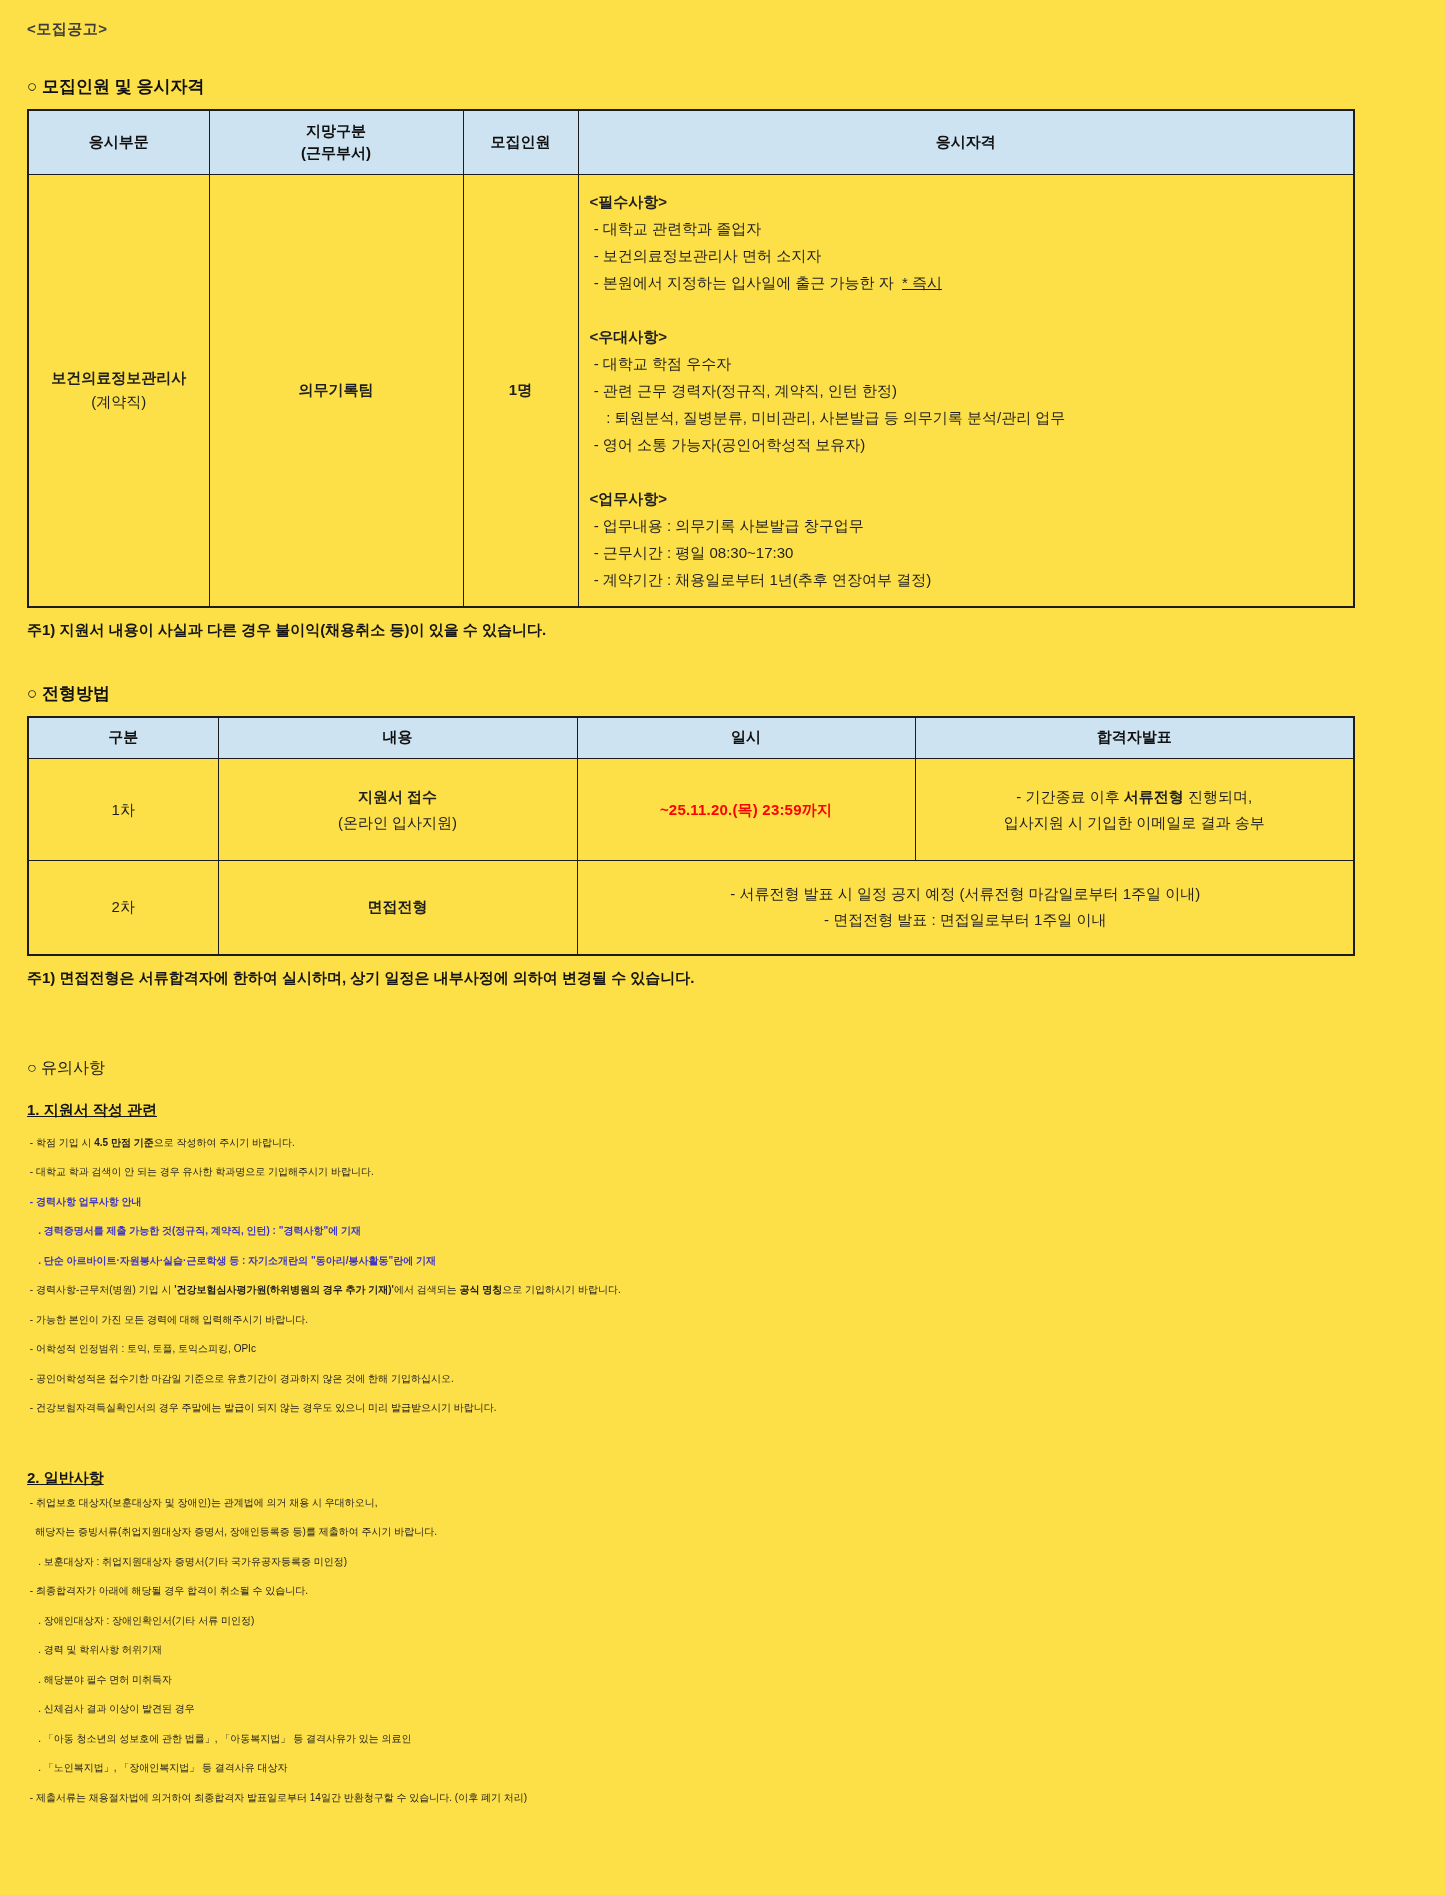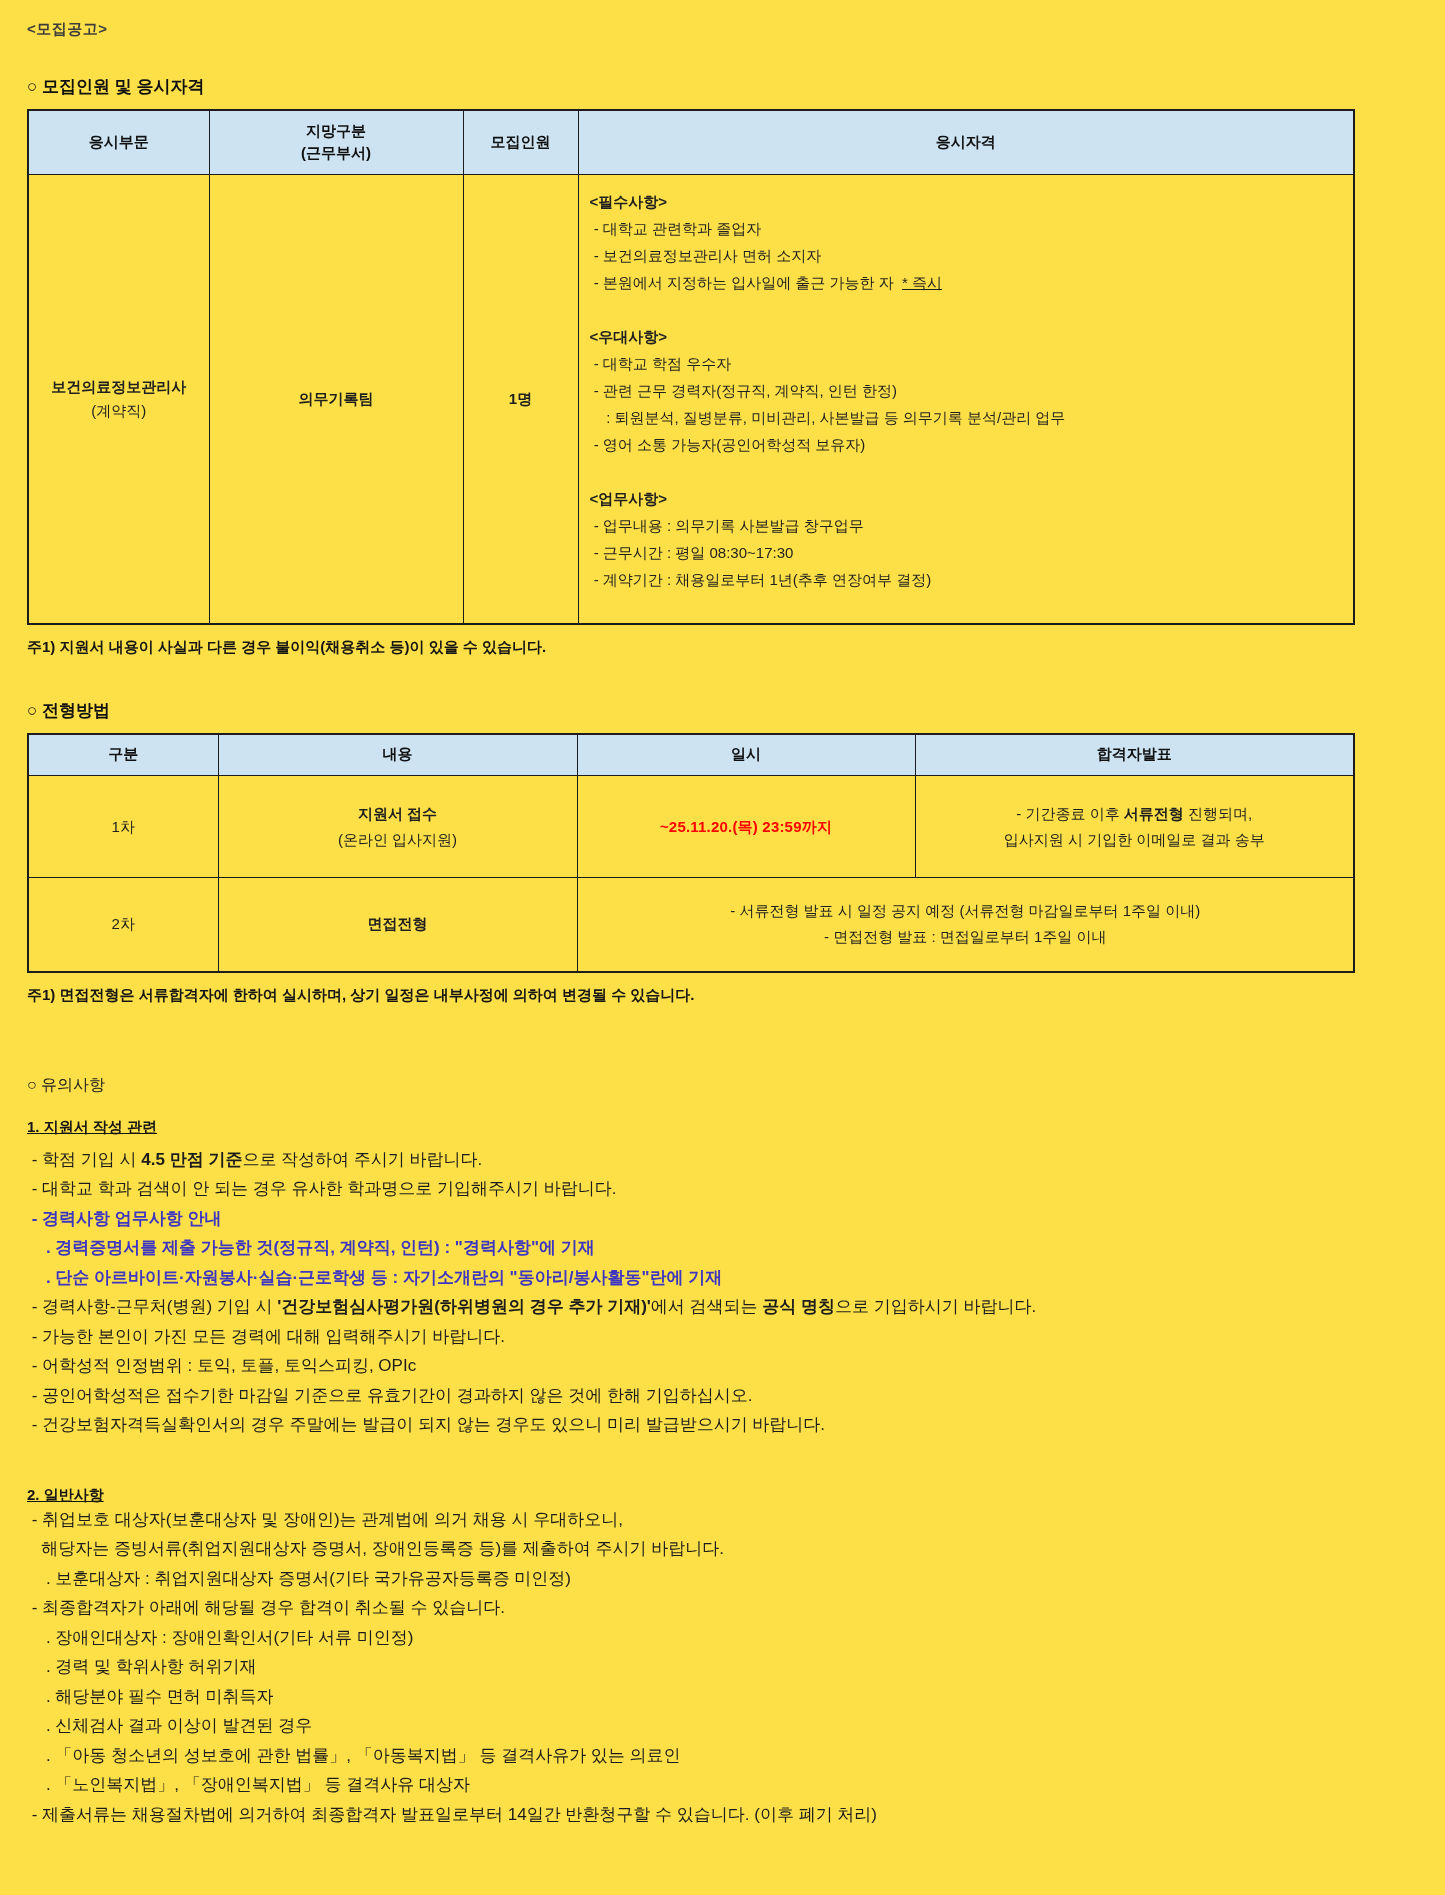--- a/index.html
+++ b/index.html
@@ -15,38 +15,38 @@
 
   table{border-collapse:collapse;table-layout:fixed;margin-top:11px;border:2px solid #1c1c1c;}
   th,td{border:1.6px solid #1c1c1c;box-sizing:border-box;}
   thead th{background:#cde3f1;font-weight:700;font-size:15px;color:#111;text-align:center;vertical-align:middle;}
 
   .t1{width:1326px;}
   .t1 thead th{height:64px;line-height:22px;}
   .t1 td{vertical-align:middle;font-size:15px;}
   .cell-center{text-align:center;line-height:24px;}
   .bold{font-weight:700;}
-  .qual{padding:13px 8px 30px 11px;text-align:left;}
+  .qual{padding:13px 8px 13px 11px;text-align:left;}
   .qline{white-space:pre-wrap;line-height:27px;}
   .qtitle{font-weight:700;}
   .gap{margin-top:27px;}
 
   .t2{width:1326px;padding-left:38px;}
   .t2 thead th{height:42px;}
   .t2 td{vertical-align:middle;text-align:center;font-size:15px;line-height:26px;}
   .row1 td{height:102px;}
   .row2 td{height:94px;}
   .deadline{color:#ff0000;font-weight:700;font-size:16px;letter-spacing:0.2px;}
 
   .note{margin-top:13px;font-size:15px;font-weight:700;color:#151515;}
 
   .notice-heading{margin-top:70px;font-size:16px;font-weight:400;color:#222;}
   .sub-title{margin-top:22px;font-size:15px;font-weight:700;text-decoration:underline;color:#151515;}
   .s2t{margin-top:46px;}
-  .nline{white-space:pre-wrap;font-size:17px;line-height:29.5px;color:#1c1c1c;}
+  .nline{white-space:pre-wrap;font-size:10px;line-height:29.5px;color:#1c1c1c;}
   .nfirst{margin-top:8px;}
 
   .b{font-weight:700;}
   .u{text-decoration:underline;}
   .c-blue{color:#3d35c4;}
 </style>
 </head>
 <body>
 
 <div class="page">

